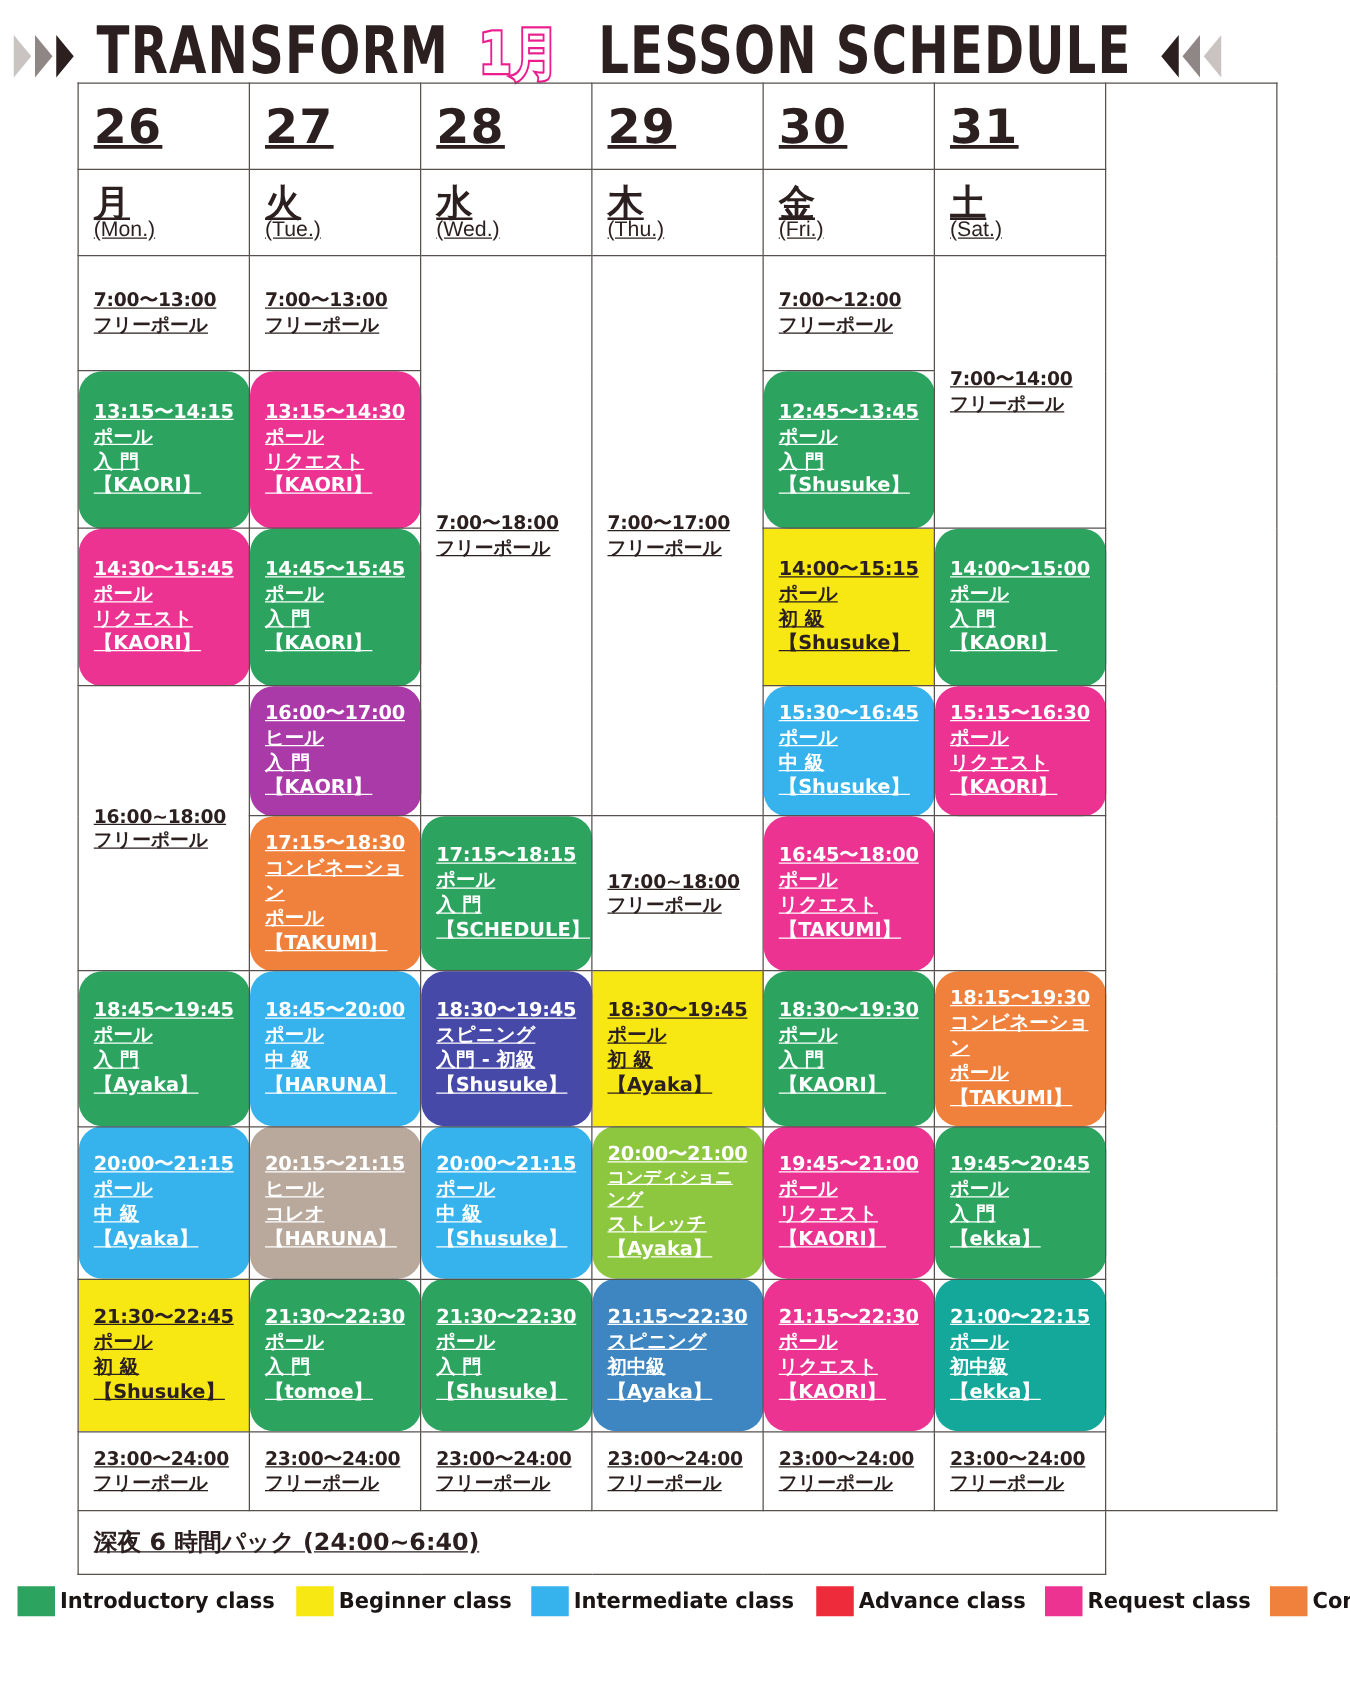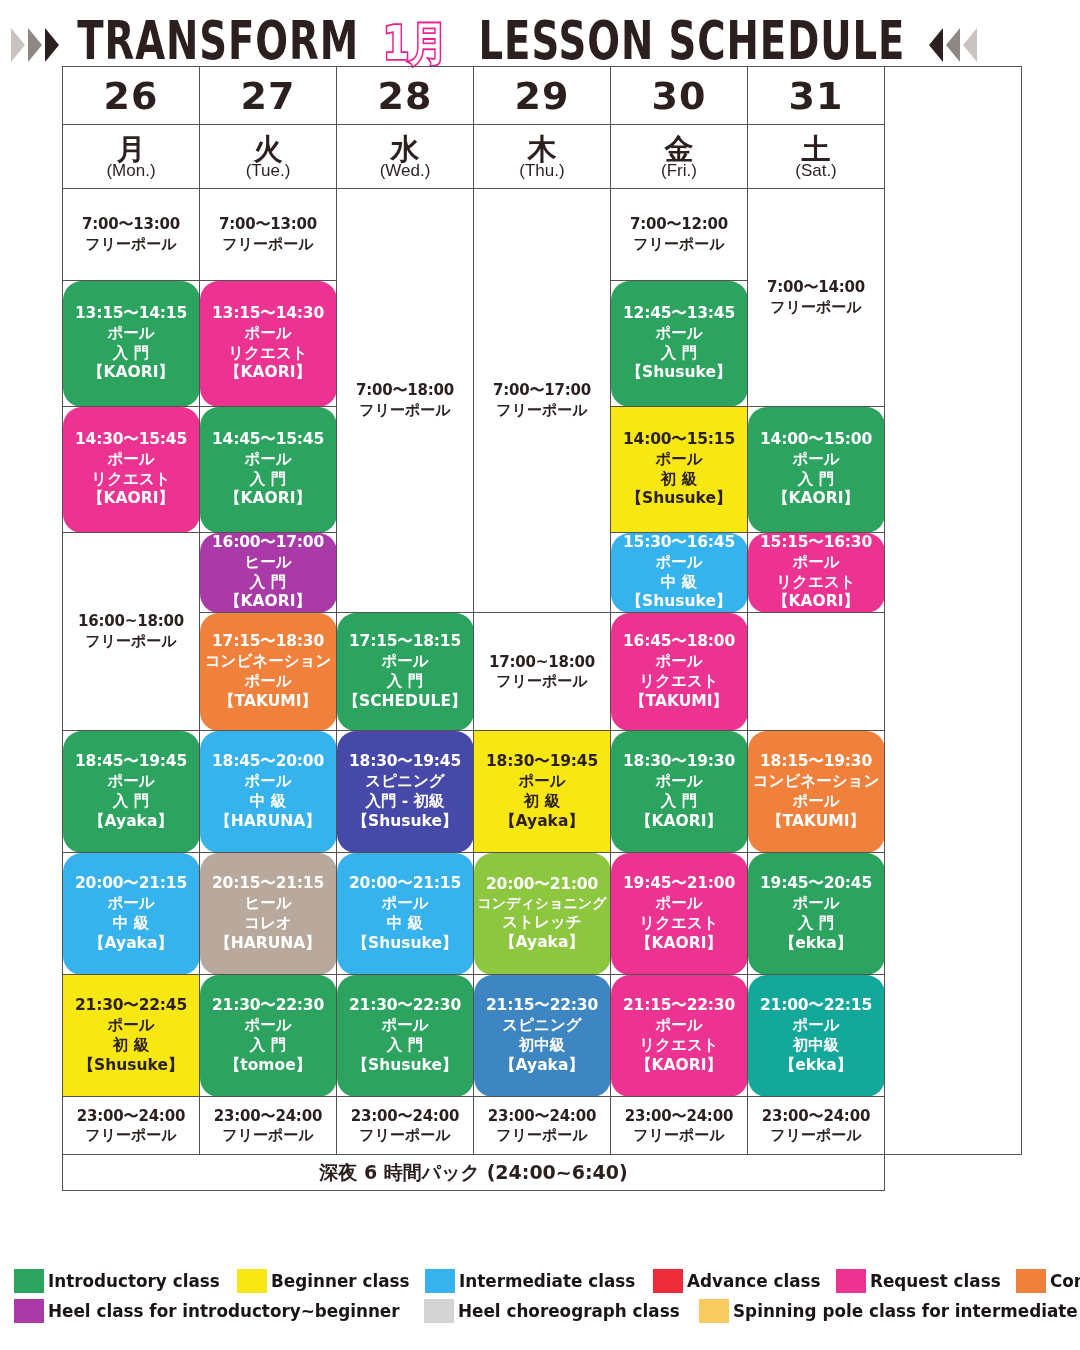--- a/index.html
+++ b/index.html
@@ -43,24 +43,24 @@
 
   
   .sched {
     position: absolute; left: 62px; top: 66px;
     width: 956px;
     border-collapse: collapse;
     table-layout: fixed;
   }
   .sched td, .sched th {
     border: 1.5px solid #58504e;
-    padding: 0;
-    text-align: center;
+    padding: 12px;
     vertical-align: middle;
     color: #2b1f1f;
+    text-decoration: underline;
   }
   col.daycol { width: 137px; }
   col.spare  { width: 137px; }
 
   .date-cell {
     height: 58px;
     font-family: "DejaVu Sans", sans-serif;
     font-weight: 700; font-size: 38px;
     letter-spacing: 1px;
   }
@@ -473,30 +473,15 @@
       <span class="legend-item">
         <span class="swatch" style="background:#ec3392"></span>
         <span class="legend-label">Request class</span>
       </span>
       <span class="legend-item">
         <span class="swatch" style="background:#f0813c"></span>
         <span class="legend-label">Combination pole class</span>
       </span>
 
     </div>
-    <div class="legend-row">
-      <span class="legend-item">
-        <span class="swatch" style="background:#a93aa8"></span>
-        <span class="legend-label">Heel class for introductory~beginner</span>
-      </span>
-      <span class="legend-item">
-        <span class="swatch" style="background:#d4d4d4"></span>
-        <span class="legend-label">Heel choreograph class</span>
-      </span>
-      <span class="legend-item">
-        <span class="swatch" style="background:#f9ca60"></span>
-        <span class="legend-label">Spinning pole class for intermediate</span>
-      </span>
-
-    </div>
   </div>
 
 </div>
 
 </body></html>

